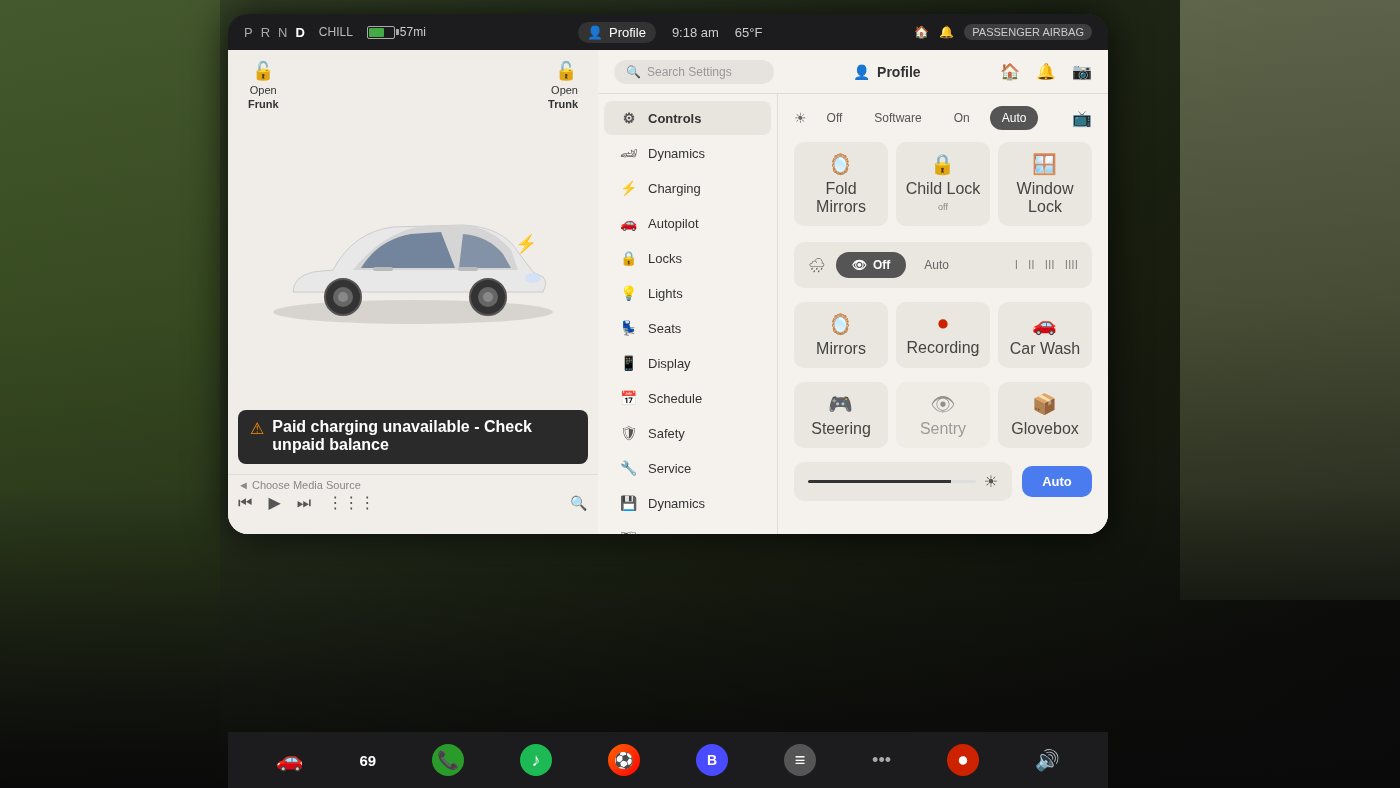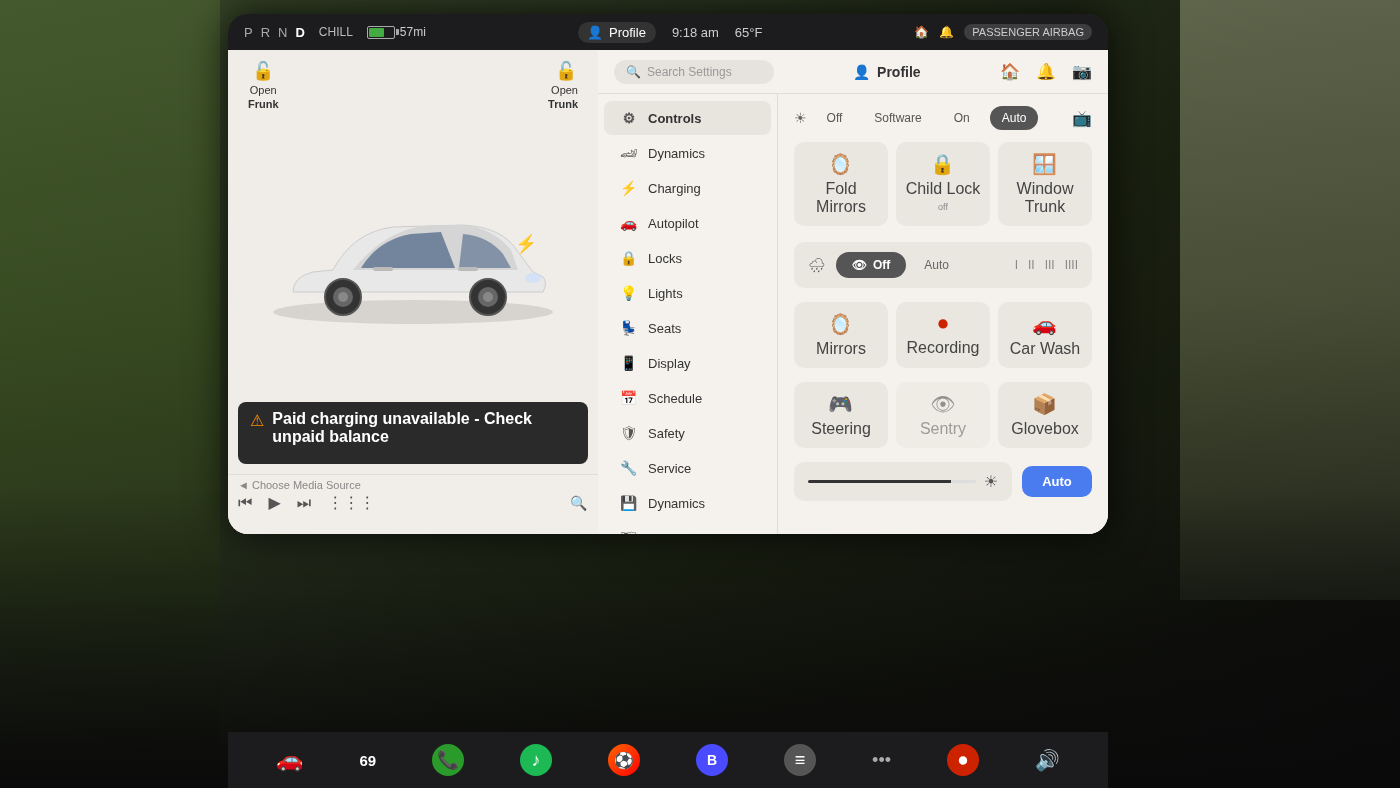--- a/index.html
+++ b/index.html
@@ -193,21 +193,21 @@
       display: flex;
       align-items: flex-start;
       gap: 8px;
     }
     .alert-icon {
       color: #ff8c00;
       font-size: 16px;
       flex-shrink: 0;
       margin-top: 1px;
     }
-    .alert-title { color: #fff; font-weight: 600; margin-bottom: 10px; }
+    .alert-title { color: #fff; font-weight: 600; margin-bottom: 2px; }
     .alert-sub { color: #888; }
 
     
     .media-bar {
       position: absolute;
       bottom: 0; left: 0; right: 0;
       height: 60px;
       background: rgba(240,237,232,0.95);
       border-top: 1px solid #ddd;
       display: flex;
@@ -706,21 +706,21 @@
                 <span class="feature-btn-icon">🪞</span>
                 <span class="feature-btn-label">Fold Mirrors</span>
               </div>
               <div class="feature-btn">
                 <span class="feature-btn-icon">🔒</span>
                 <span class="feature-btn-label">Child Lock</span>
                 <span class="feature-btn-sub">off</span>
               </div>
               <div class="feature-btn">
                 <span class="feature-btn-icon">🪟</span>
-                <span class="feature-btn-label">Window Trunk</span>
+                <span class="feature-btn-label">Window Lock</span>
               </div>
             </div>
           </div>
 
           <div class="wiper-section">
             <span style="font-size:14px; color:#555;">🌧</span>
             <div class="wiper-off-btn">
               <span>👁</span>
               <span>Off</span>
             </div>

